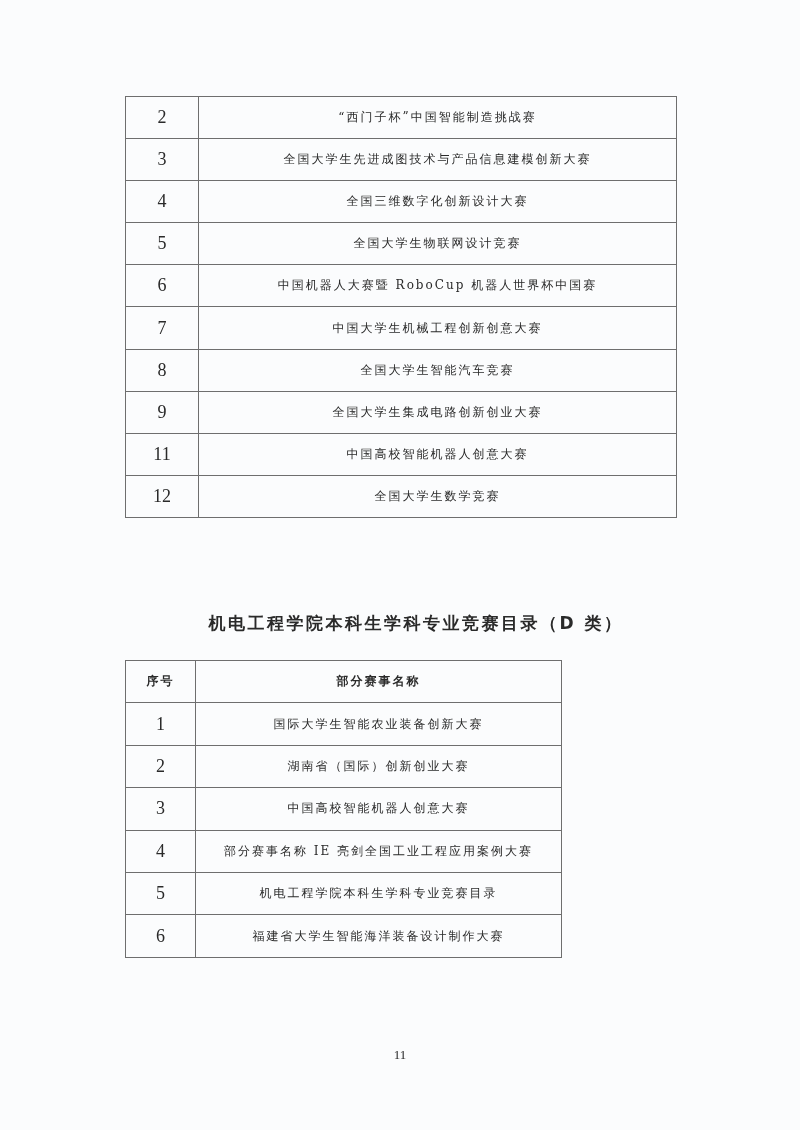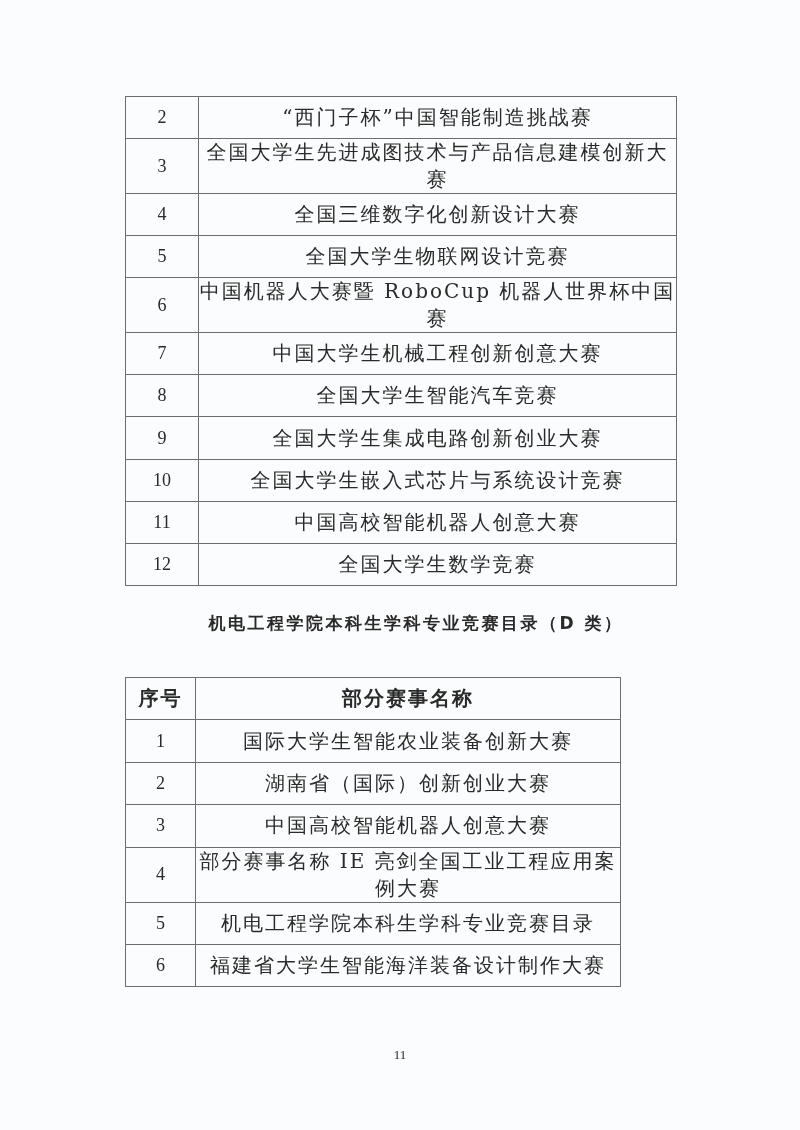--- a/index.html
+++ b/index.html
@@ -15,34 +15,34 @@
     position: absolute;
     border-collapse: collapse;
     table-layout: fixed;
   }
   td, th {
     border: 1px solid #6e6e6e;
     text-align: center;
     vertical-align: middle;
     padding: 0;
     font-weight: normal;
-    font-size: 20px;
+    font-size: 12px;
     letter-spacing: 2px;
   }
   td.num { font-family: "Liberation Serif", serif; font-size: 18px; letter-spacing: 0; }
   #table-c { left: 125px; top: 96px; width: 552px; }
   #table-c col.c1 { width: 73px; }
   #table-c tr { height: 42.1px; }
   .title {
     position: absolute; left: 16px; width: 800px; top: 612px;
     text-align: center; font-size: 17px; letter-spacing: 2.5px;
     font-weight: bold;
     font-family: "DejaVu Sans", sans-serif;
   }
-  #table-d { left: 125px; top: 677px; width: 496px; }
+  #table-d { left: 125px; top: 660px; width: 437px; }
   #table-d col.c1 { width: 70px; }
   #table-d tr { height: 42.4px; }
   #table-d th { font-weight: bold; font-family: "DejaVu Sans", sans-serif; }
   .page-num {
     position: absolute; left: 0; width: 800px; top: 1047px;
     text-align: center; font-size: 13px;
     font-family: "Liberation Serif", serif;
   }
 </style>
 </head>
@@ -78,24 +78,20 @@
         <td class="num">7</td>
         <td>中国大学生机械工程创新创意大赛</td>
       </tr>
     <tr>
         <td class="num">8</td>
         <td>全国大学生智能汽车竞赛</td>
       </tr>
     <tr>
         <td class="num">9</td>
         <td>全国大学生集成电路创新创业大赛</td>
-      </tr>
-    <tr>
-        <td class="num">10</td>
-        <td>全国大学生嵌入式芯片与系统设计竞赛</td>
       </tr>
     <tr>
         <td class="num">11</td>
         <td>中国高校智能机器人创意大赛</td>
       </tr>
     <tr>
         <td class="num">12</td>
         <td>全国大学生数学竞赛</td>
       </tr>
   </tbody>

